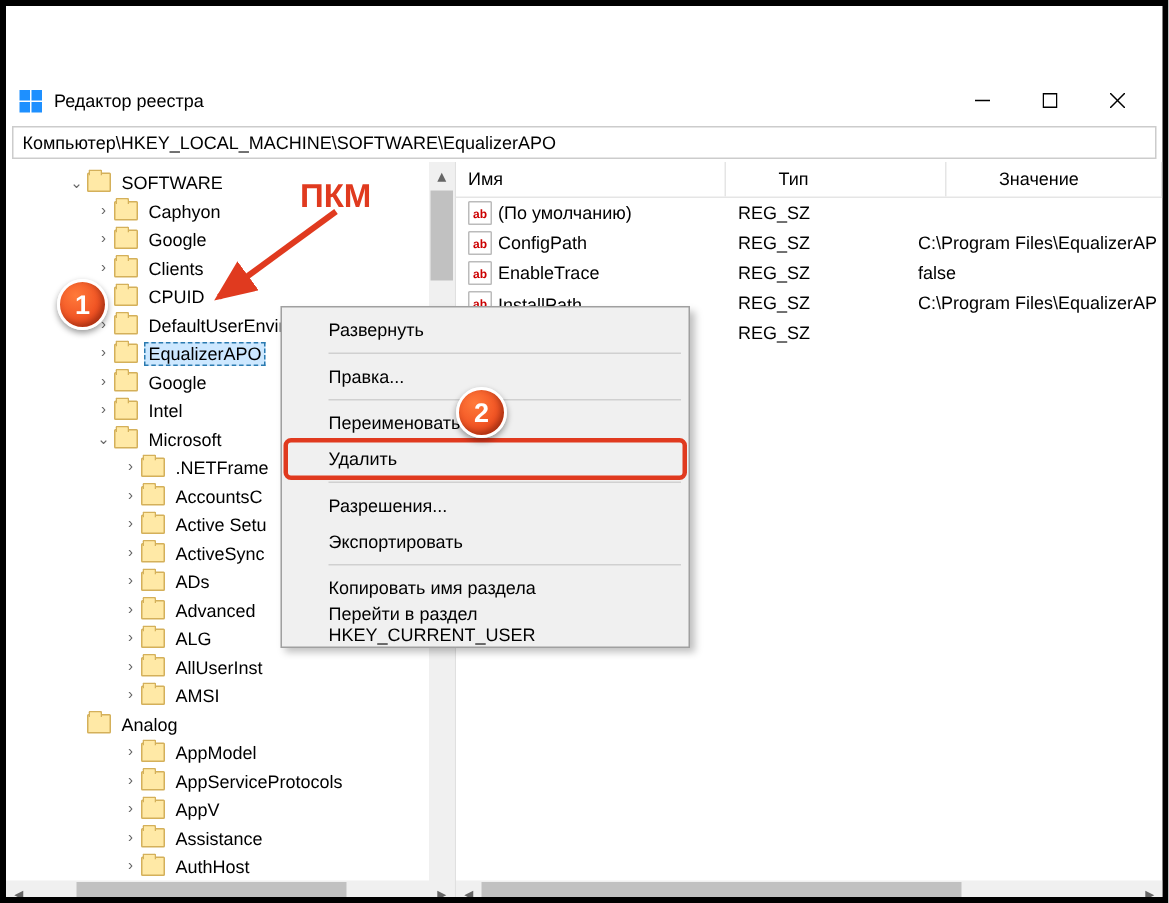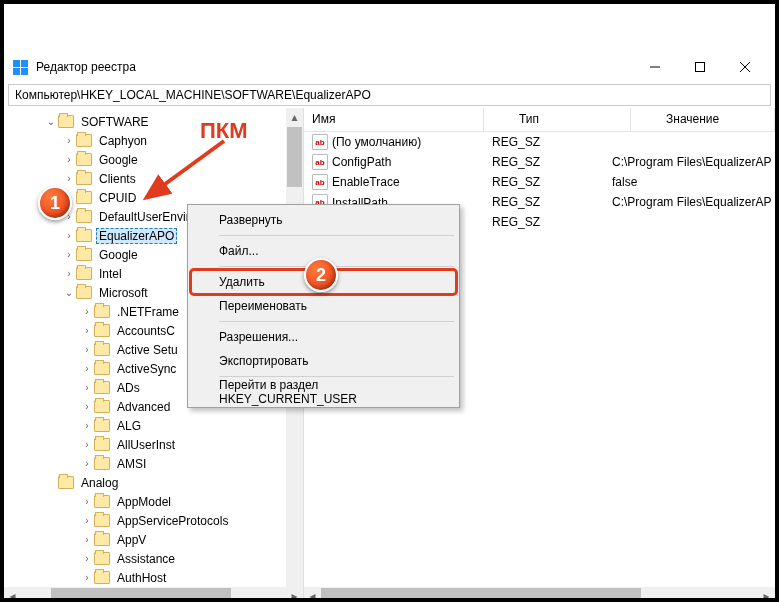--- a/index.html
+++ b/index.html
@@ -304,36 +304,39 @@
     <line x1="90" y1="5" x2="12" y2="62" stroke="#e03a1f" stroke-width="4" marker-end="url(#ah)"></line>
   </svg>
   <div class="badge" style="left:34px;top:182px;">1</div>
 
   <div class="context-menu">
     <div class="item">
         <span>Развернуть</span>
       </div>
     <div class="sep"></div>
     <div class="item">
-        <span>Файл...</span>
+        <span>Правка...</span>
       </div>
     <div class="sep"></div>
+    <div class="item">
+        <span>Переименовать</span>
+      </div>
     <div class="item highlighted">
         <span>Удалить</span>
       </div>
-    <div class="item">
-        <span>Переименовать</span>
-      </div>
     <div class="sep"></div>
     <div class="item">
         <span>Разрешения...</span>
       </div>
     <div class="item">
         <span>Экспортировать</span>
       </div>
     <div class="sep"></div>
+    <div class="item">
+        <span>Копировать имя раздела</span>
+      </div>
     <div class="item">
         <span>Перейти в раздел HKEY_CURRENT_USER</span>
       </div>
   </div>
   <div class="badge" style="left:300px;top:254px;">2</div>
 
 </div>
 
 </body></html>

